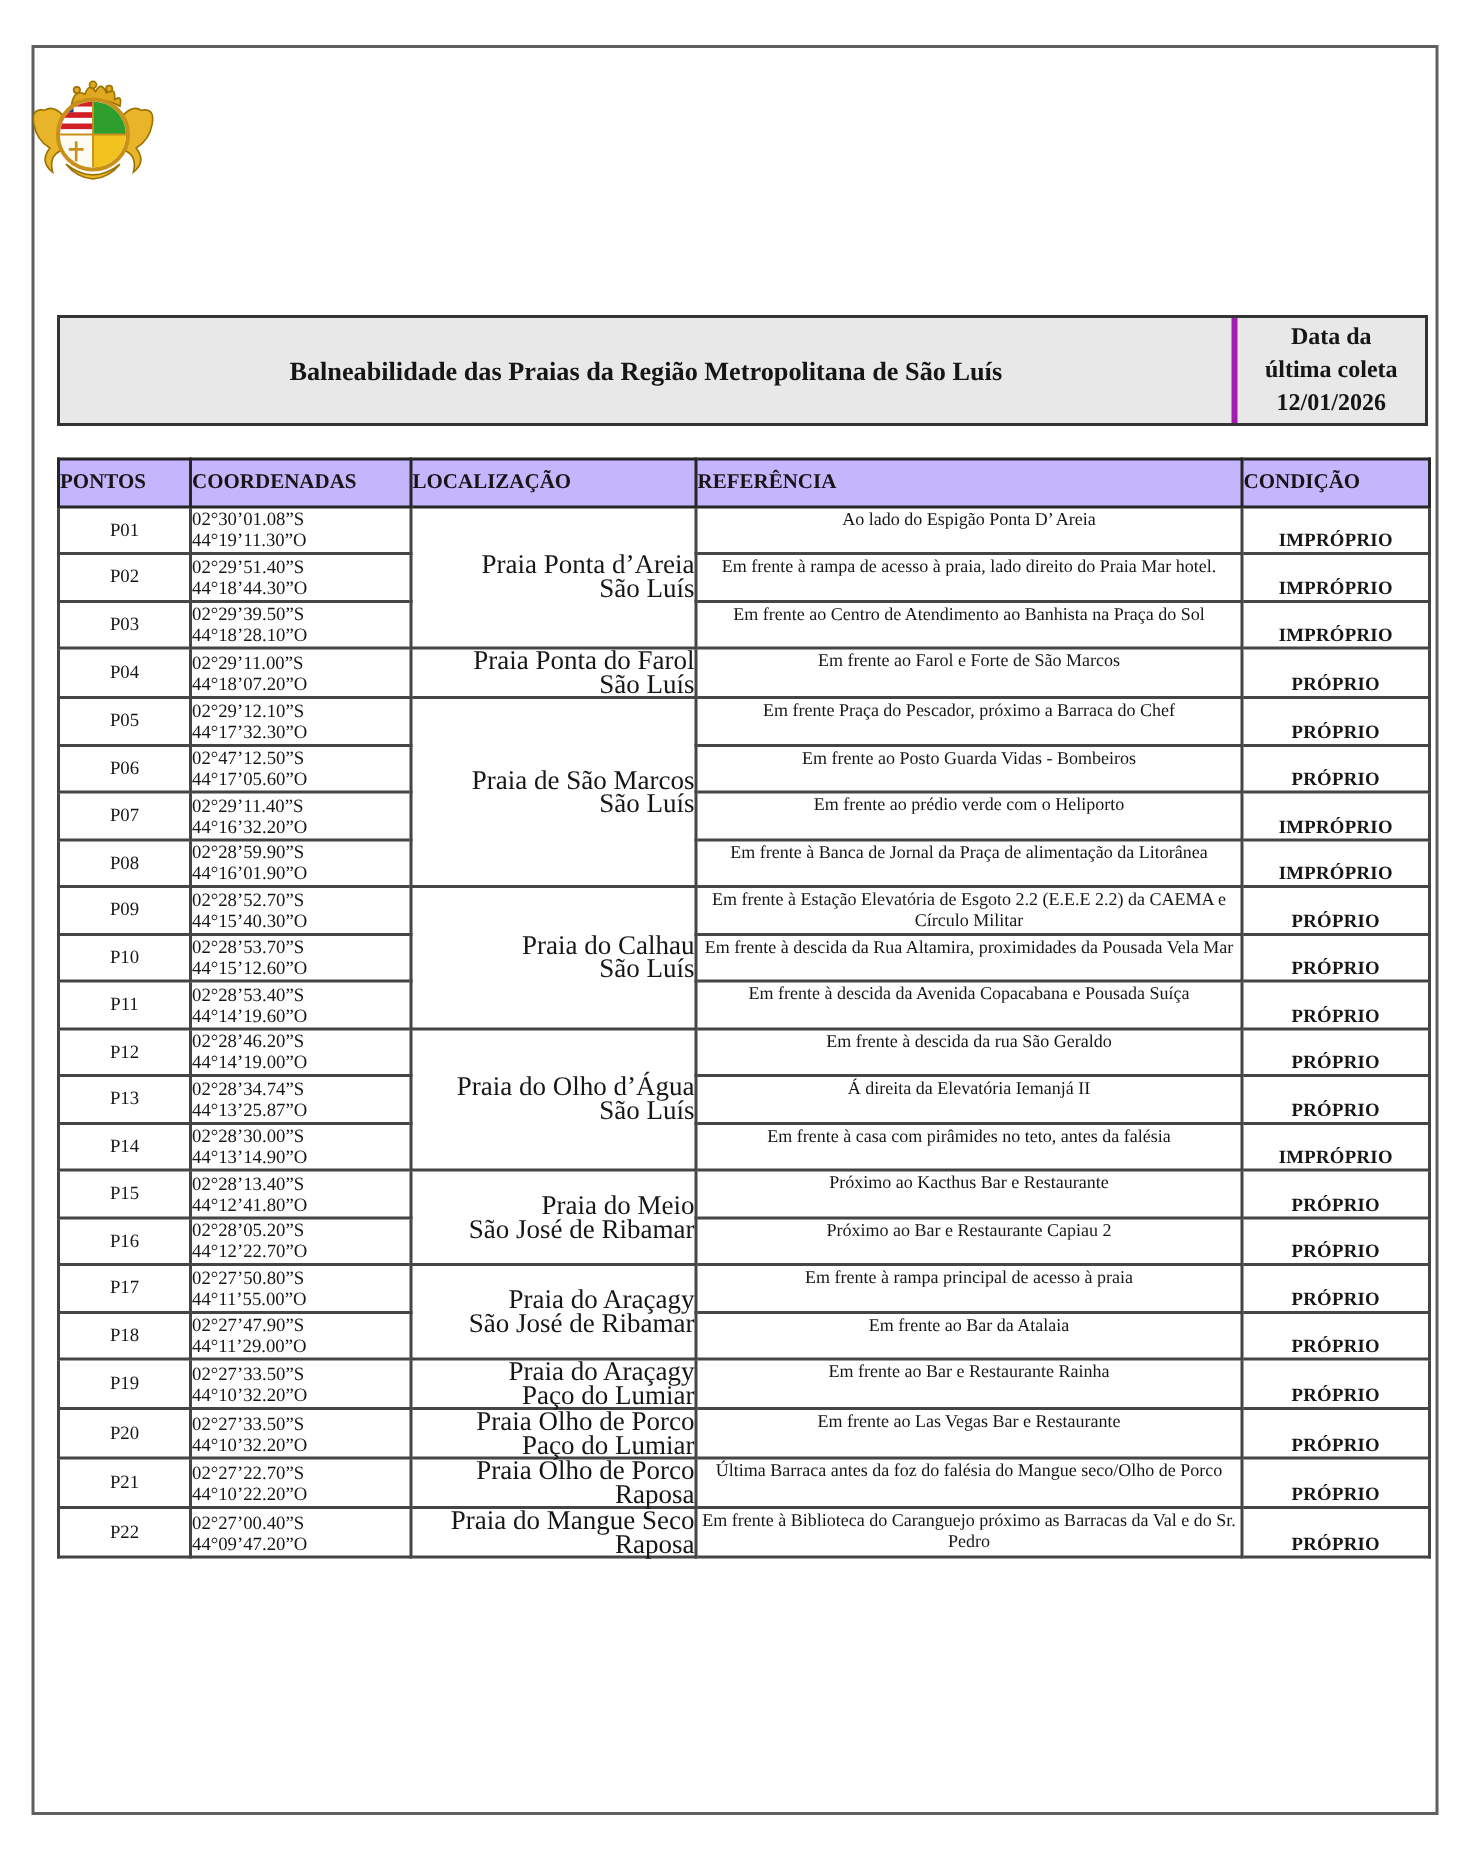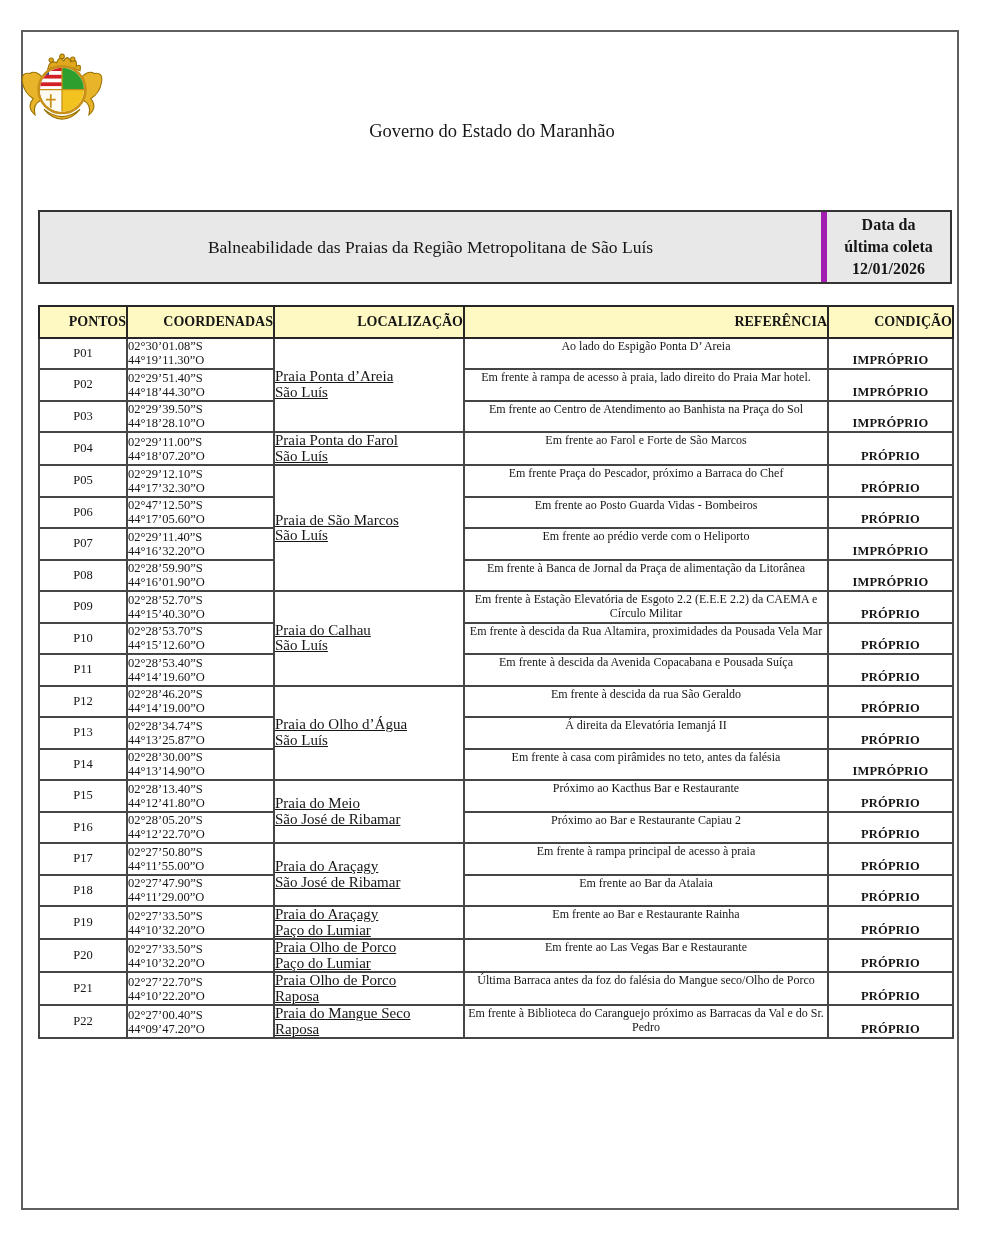--- a/index.html
+++ b/index.html
@@ -15,40 +15,40 @@
   .org-header{
     position:absolute;left:0;top:118px;width:984px;text-align:center;
     font-size:18.5px;line-height:26px;
   }
   .banner{
     position:absolute;left:38px;top:210px;width:914px;height:74px;
     background:#e8e8e8;border:2px solid #343434;box-sizing:border-box;display:flex;
   }
   .banner-title{
     flex:1;display:flex;align-items:center;justify-content:center;
-    font-weight:normal;font-size:17.5px;text-align:center;padding:0 15px;
+    font-weight:bold;font-size:17.5px;text-align:center;padding:0 15px;
   }
   .banner-date{
-    width:129px;border-left:6px solid #a21caf;box-sizing:border-box;
+    width:129px;border-left:4px solid #a21caf;box-sizing:border-box;
     display:flex;flex-direction:column;align-items:center;justify-content:center;
     font-weight:bold;font-size:16px;line-height:22px;text-align:center;
   }
   table.main{
     position:absolute;left:38px;top:305px;width:914px;
     border-collapse:collapse;table-layout:fixed;
   }
   table.main th{
     border:2.5px solid #262626;font-size:14px;font-weight:bold;
-    height:22px;padding:0;text-align:right;background:#fef9c3;
+    height:22px;padding:0;text-align:left;background:#c4b5fd;
   }
   table.main td{border:2px solid #454545;padding:0;background:#ffffff;}
   table.main tr{height:31.5px;}
   td.ponto{text-align:center;vertical-align:middle;font-size:12.5px;margin-top:12px;}
   td.coord{vertical-align:middle;font-size:12.5px;line-height:14px;}
-  td.loc{text-align:left;vertical-align:middle;font-size:15px;line-height:15.5px;text-decoration:underline;}
+  td.loc{text-align:right;vertical-align:middle;font-size:18px;line-height:15.5px;}
   td.ref{
     vertical-align:top;text-align:center;font-size:12px;line-height:14px;
     padding:1px 8px 0 8px;
     margin-left:20px;
   }
   td.cond{
     vertical-align:bottom;text-align:center;font-weight:bold;
     font-size:12.5px;padding:0 2px 3px 2px;letter-spacing:0.2px;
   }
 </style>
@@ -89,21 +89,20 @@
         <rect x="25" y="42" width="25" height="25" fill="#fdfcf2"></rect>
         <path d="M36.5,47 L38.5,47 L38.5,52 L43,52 L43,54 L38.5,54 L38.5,62 L36.5,62 L36.5,54 L32,54 L32,52 L36.5,52 Z" fill="#c89018"></path>
         <rect x="50" y="42" width="25" height="25" fill="#f2c21f"></rect>
         <line x1="50" y1="17" x2="50" y2="67" stroke="#c89018" stroke-width="1.4"></line>
         <line x1="25" y1="42" x2="75" y2="42" stroke="#c89018" stroke-width="1.4"></line>
       </g>
     </svg>
   </div>
 
   <div class="org-header">
-    <div>Governo do Estado do Maranhão</div>
   </div>
 
   <div class="banner" style="background: rgb(232, 232, 232);">
     <div class="banner-title">Balneabilidade das Praias da Região Metropolitana de São Luís</div>
     <div class="banner-date">
       <div>Data da</div>
       <div>última coleta</div>
       <div>12/01/2026</div>
     </div>
   </div>

